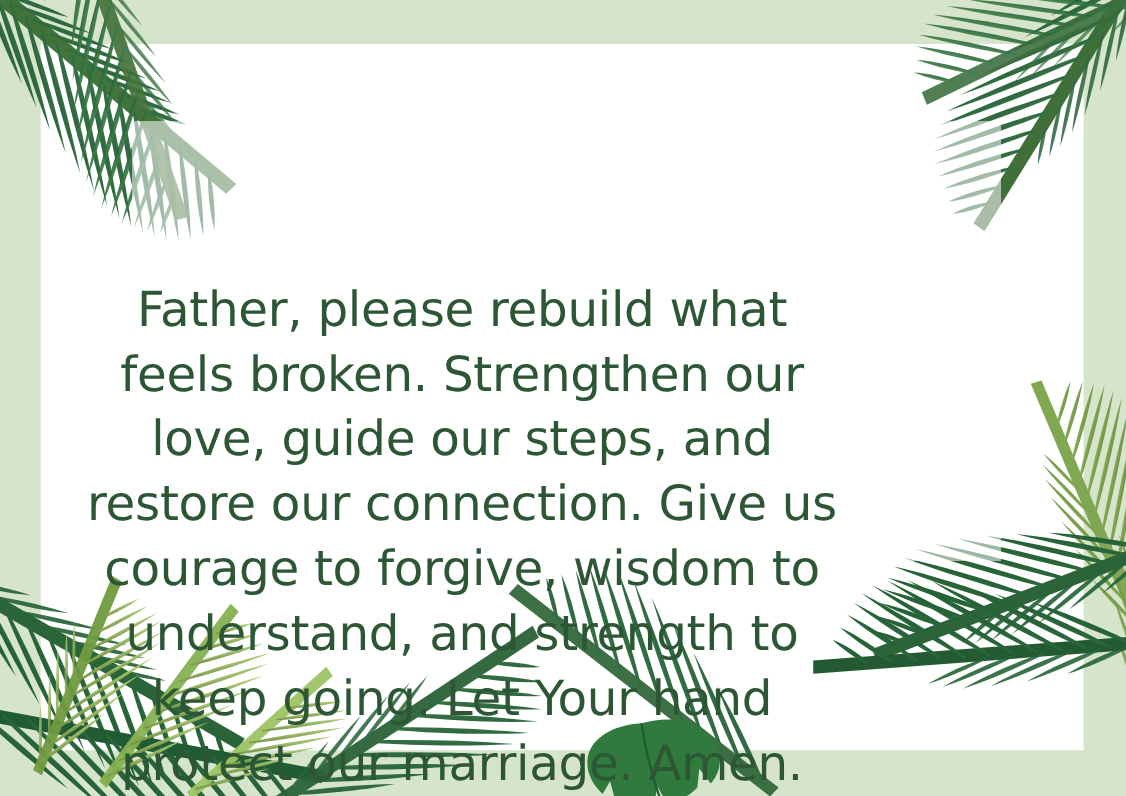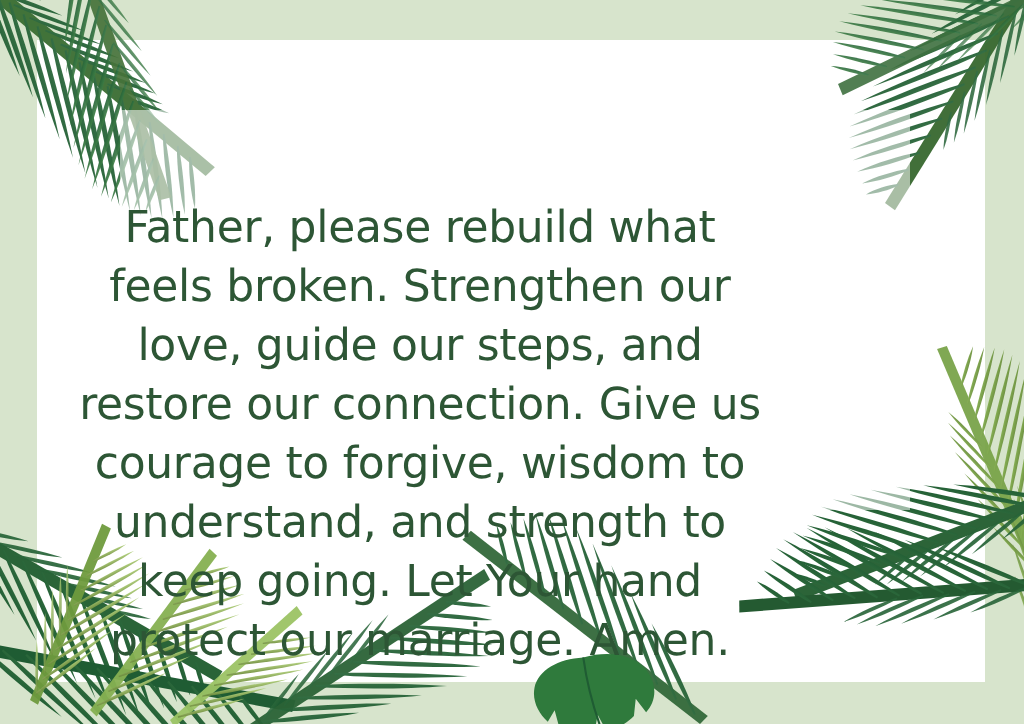--- a/index.html
+++ b/index.html
@@ -35,21 +35,21 @@
   }
   #verse-block {
     position: absolute;
     left: 0;
     top: 0;
     width: 840px;
     height: 724px;
     display: flex;
     flex-direction: column;
     align-items: center;
-    justify-content: center;
+    justify-content: flex-end;
     padding-top: 143px;
     box-sizing: border-box;
   }
   #verse-text {
     width: 700px;
     text-align: center;
     color: #2d5635;
     font-family: "DejaVu Sans", sans-serif;
     font-size: 44px;
     font-weight: 400;

